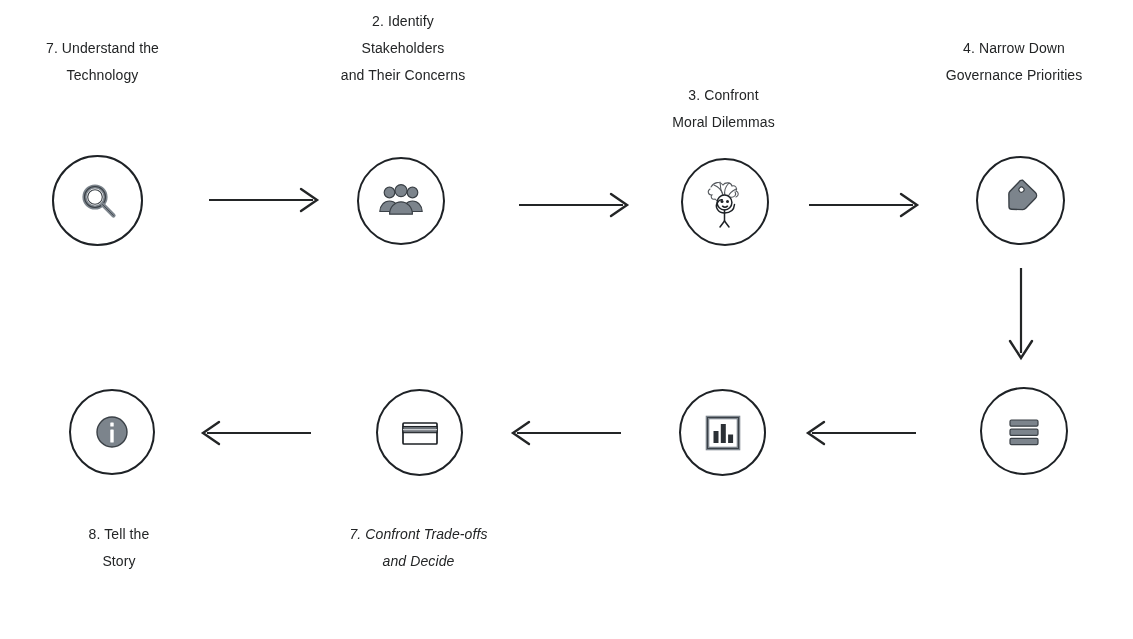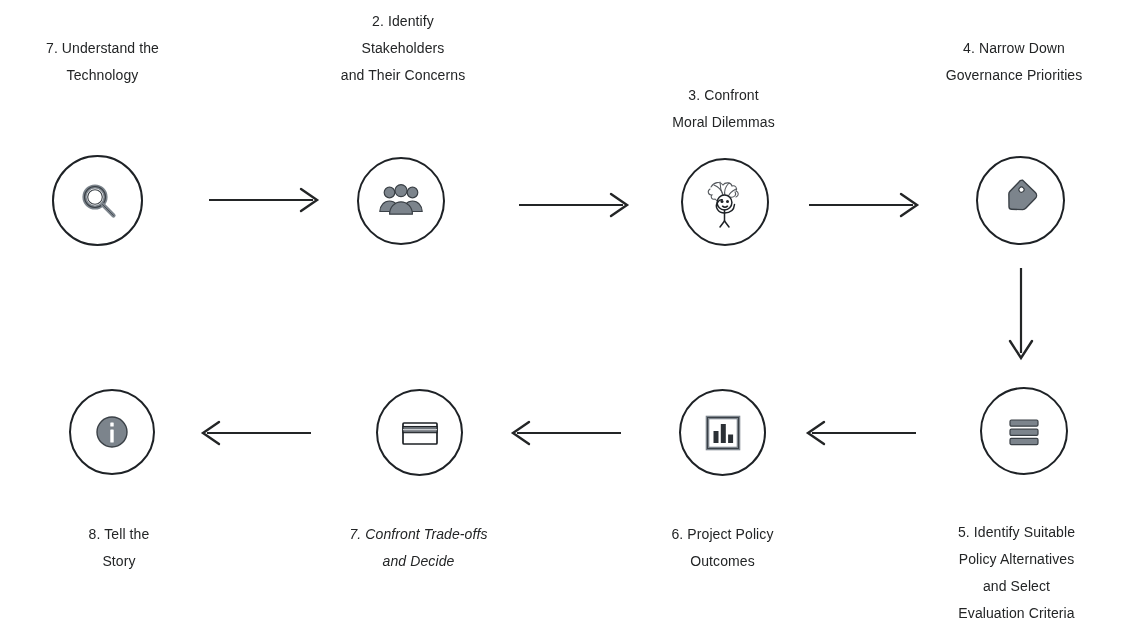--- a/index.html
+++ b/index.html
@@ -162,45 +162,39 @@
 
   <div class="node-circle" style="left:980px; top:387px; width:88px; height:88px;">
     <span class="icon">
       <svg class="icon-svg" width="44" height="44" viewBox="0 0 44 44">
         <rect x="8" y="11" width="28" height="6.2" rx="1.4" fill="#7c848c" stroke="#3a4046" stroke-width="1.2"></rect>
         <rect x="8" y="20.2" width="28" height="6.2" rx="1.4" fill="#7c848c" stroke="#3a4046" stroke-width="1.2"></rect>
         <rect x="8" y="29.4" width="28" height="6.2" rx="1.4" fill="#7c848c" stroke="#3a4046" stroke-width="1.2"></rect>
       </svg>
     </span>
   </div>
-  <div class="node-label" style="left:900px; top:519px; width:233px;">5. Identify Suitable
-Policy Alternatives
-and Select
-Evaluation Criteria</div>
 
   <div class="connector" style="left:800px; top:413px; width:120px; height:40px;">
     <svg width="120" height="40" viewBox="0 0 120 40">
       <line x1="12" y1="20" x2="116" y2="20" stroke="#232526" stroke-width="2.2"></line>
       <polyline points="24,9 8,20 24,31" fill="none" stroke="#232526" stroke-width="2.4" stroke-linecap="round" stroke-linejoin="miter"></polyline>
     </svg>
   </div>
 
   <div class="node-circle" style="left:679px; top:389px; width:87px; height:87px;">
     <span class="icon">
       <svg class="icon-svg" width="44" height="44" viewBox="0 0 44 44">
         <rect x="6.5" y="6.5" width="31" height="31" fill="#ffffff" stroke="#7c848c" stroke-width="3.6"></rect>
         <rect x="6.5" y="6.5" width="31" height="31" fill="none" stroke="#3a4046" stroke-width="1"></rect>
         <rect x="12.5" y="20" width="5" height="12" fill="#2b3035"></rect>
         <rect x="19.8" y="13" width="5" height="19" fill="#2b3035"></rect>
         <rect x="27.1" y="23.5" width="5" height="8.5" fill="#2b3035"></rect>
       </svg>
     </span>
   </div>
-  <div class="node-label" style="left:606px; top:521px; width:233px;">6. Project Policy
-Outcomes</div>
 
   <div class="connector" style="left:505px; top:413px; width:120px; height:40px;">
     <svg width="120" height="40" viewBox="0 0 120 40">
       <line x1="12" y1="20" x2="116" y2="20" stroke="#232526" stroke-width="2.2"></line>
       <polyline points="24,9 8,20 24,31" fill="none" stroke="#232526" stroke-width="2.4" stroke-linecap="round" stroke-linejoin="miter"></polyline>
     </svg>
   </div>
 
   <div class="node-circle" style="left:376px; top:389px; width:87px; height:87px;">
     <span class="icon">

